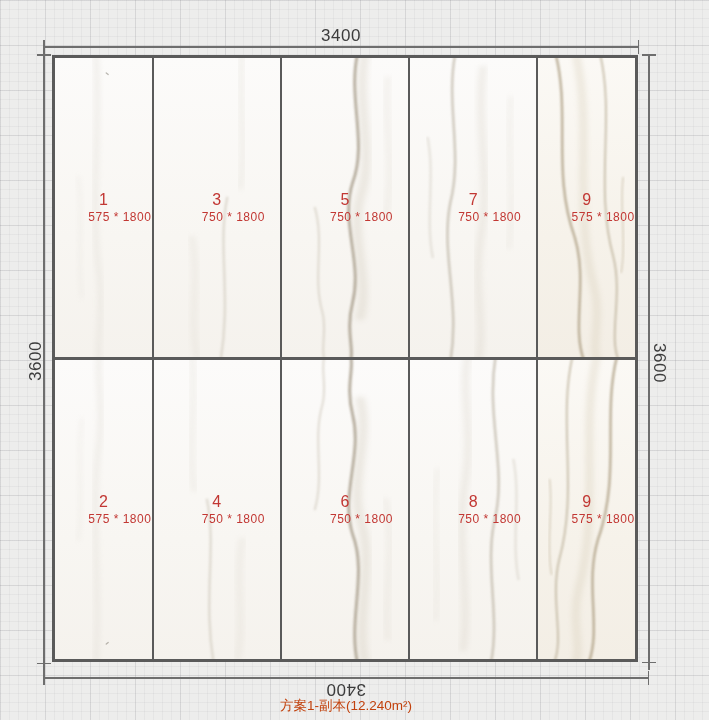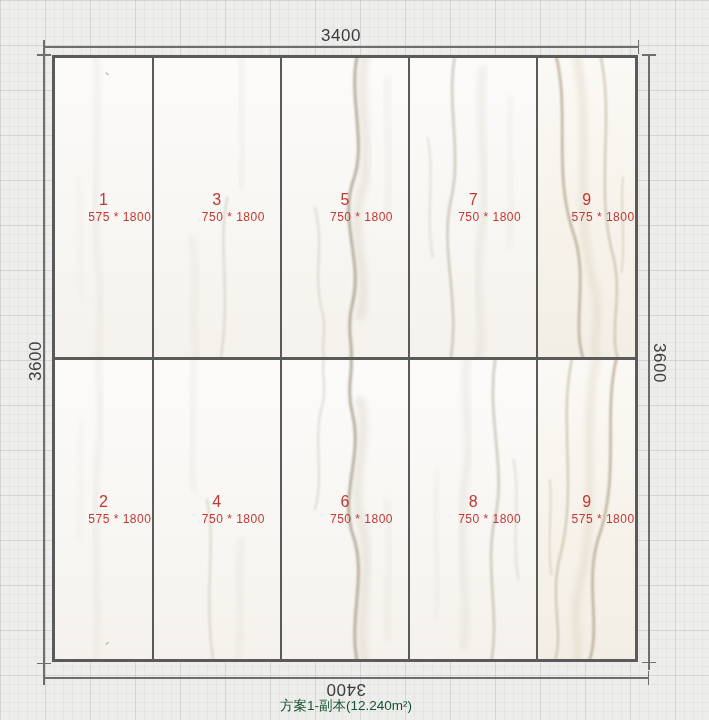--- a/index.html
+++ b/index.html
@@ -27,21 +27,21 @@
     white-space:nowrap;
   }
   #dim-top-label{left:44px;width:594px;text-align:center;top:26px;}
   #dim-bottom-label{left:44px;width:604px;text-align:center;top:679px;transform:rotate(180deg);}
   #dim-left-label{left:36px;top:361px;transform:translate(-50%,-50%) rotate(-90deg);}
   #dim-right-label{left:659px;top:363px;transform:translate(-50%,-50%) rotate(90deg);}
 
   
   .footer-title{
     position:absolute;left:44px;width:604px;top:697px;text-align:center;
-    font-size:13.5px;color:#14532d;
+    font-size:13.5px;color:#c2410c;
   }
 
   
   .tiles{
     position:absolute;left:52px;top:55px;width:586px;height:607px;
     border:3px solid #5a5a5a;box-sizing:border-box;
     display:flex;flex-direction:column;background:#f8f6f3;
   }
   .trow{display:flex;flex:1 1 0;min-height:0;}
   .trow-2{border-top:3px solid #5a5a5a;}

